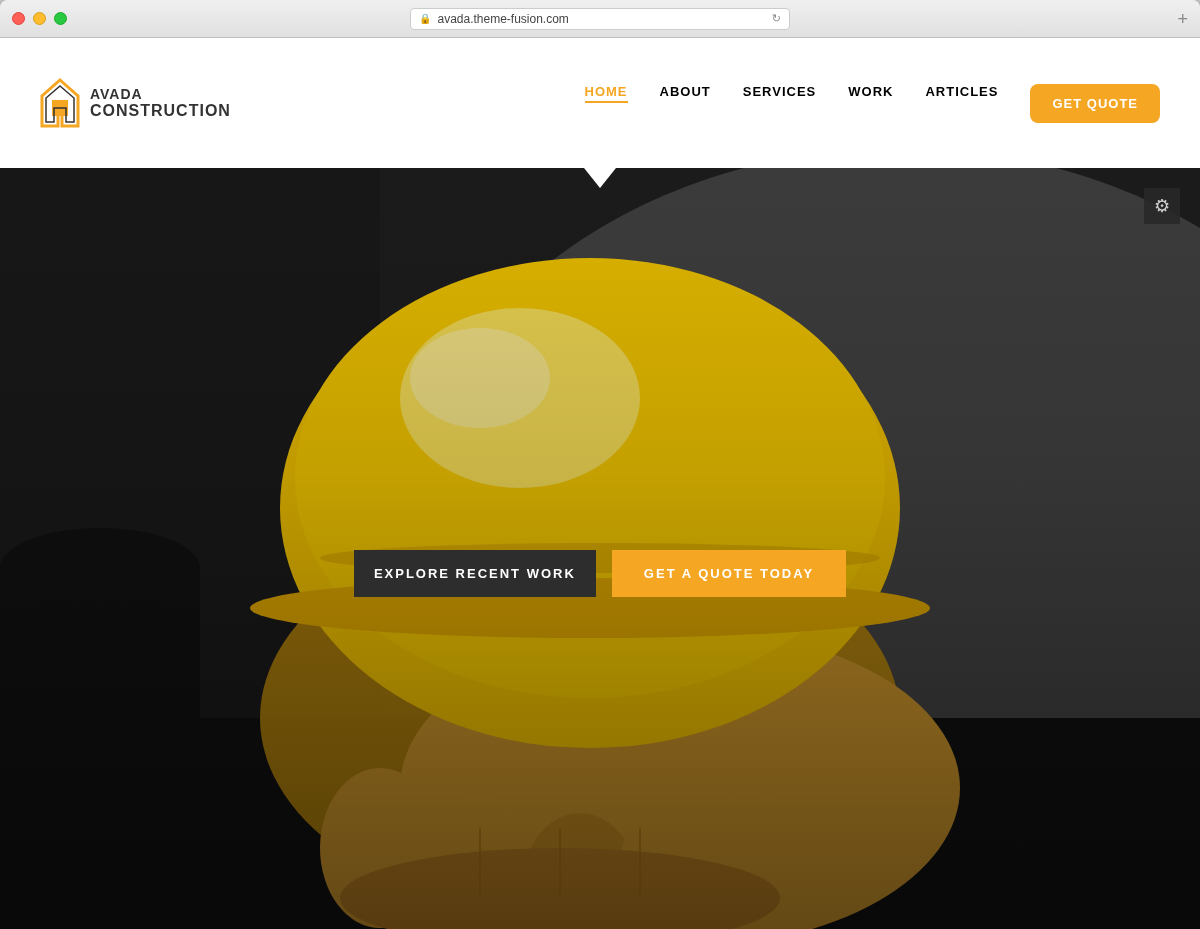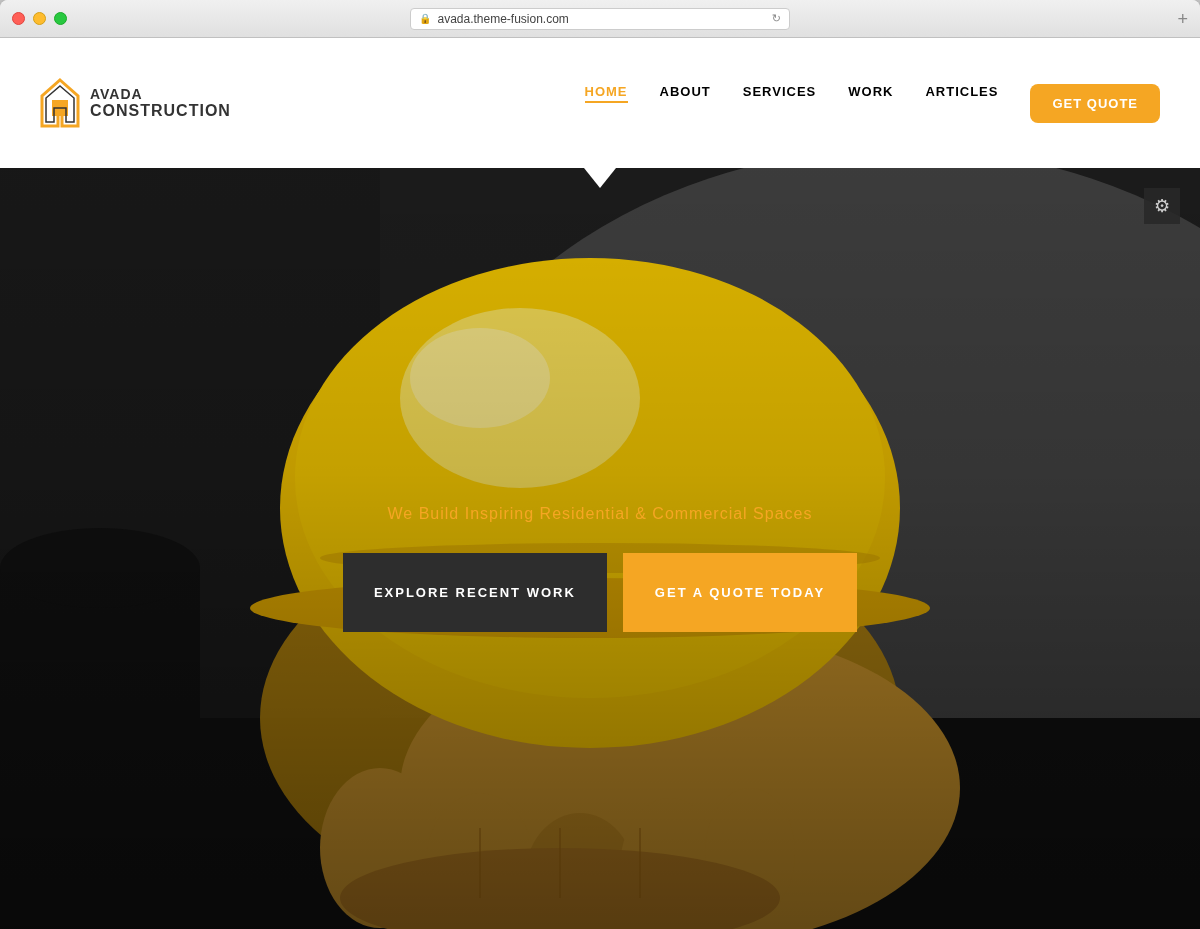--- a/index.html
+++ b/index.html
@@ -246,33 +246,33 @@
 
     .hero-buttons {
       display: flex;
       gap: 16px;
       margin-top: 10px;
     }
 
     .btn-explore {
       background: #2d2d2d;
       color: white;
-      padding: 16px 31px;
+      padding: 16px 20px;
       font-size: 13px;
       font-weight: 700;
       text-transform: uppercase;
       letter-spacing: 2px;
       border: none;
       cursor: pointer;
     }
 
     .btn-quote {
       background: #f5a623;
       color: white;
-      padding: 32px 32px;
+      padding: 0 32px;
       font-size: 13px;
       font-weight: 700;
       text-transform: uppercase;
       letter-spacing: 2px;
       border: none;
       cursor: pointer;
     }
 
     
     .settings-gear {
@@ -397,21 +397,20 @@
             <stop offset="40%" stop-color="rgba(0,0,0,0.2)"></stop>
             <stop offset="70%" stop-color="rgba(0,0,0,0.35)"></stop>
             <stop offset="100%" stop-color="rgba(0,0,0,0.5)"></stop>
           </linearGradient>
         </defs>
       </svg>
 
       <div class="chevron-down"></div>
 
       <div class="hero-content">
-        <p class="hero-subtitle">We Build Inspiring Residential &amp; Commercial Spaces</p>
         <div class="hero-buttons">
           <button class="btn-explore">EXPLORE RECENT WORK</button>
           <button class="btn-quote">GET A QUOTE TODAY</button>
         </div>
       </div>
 
       <div class="settings-gear">
         <span class="gear-symbol">⚙</span>
       </div>
     </section>

